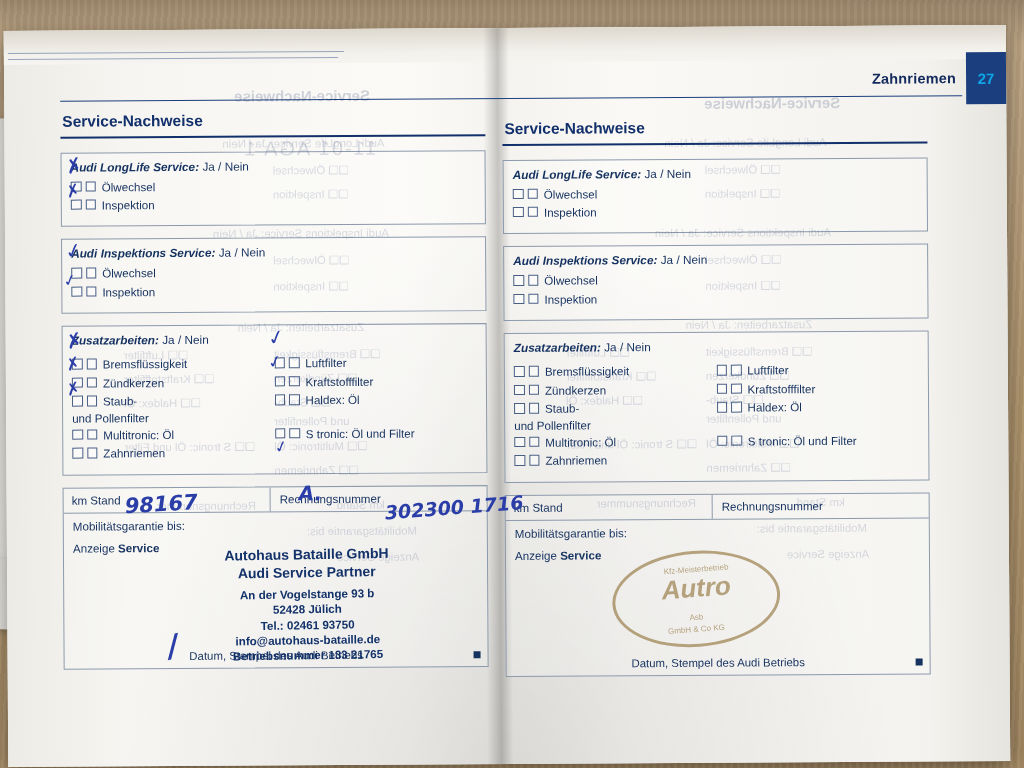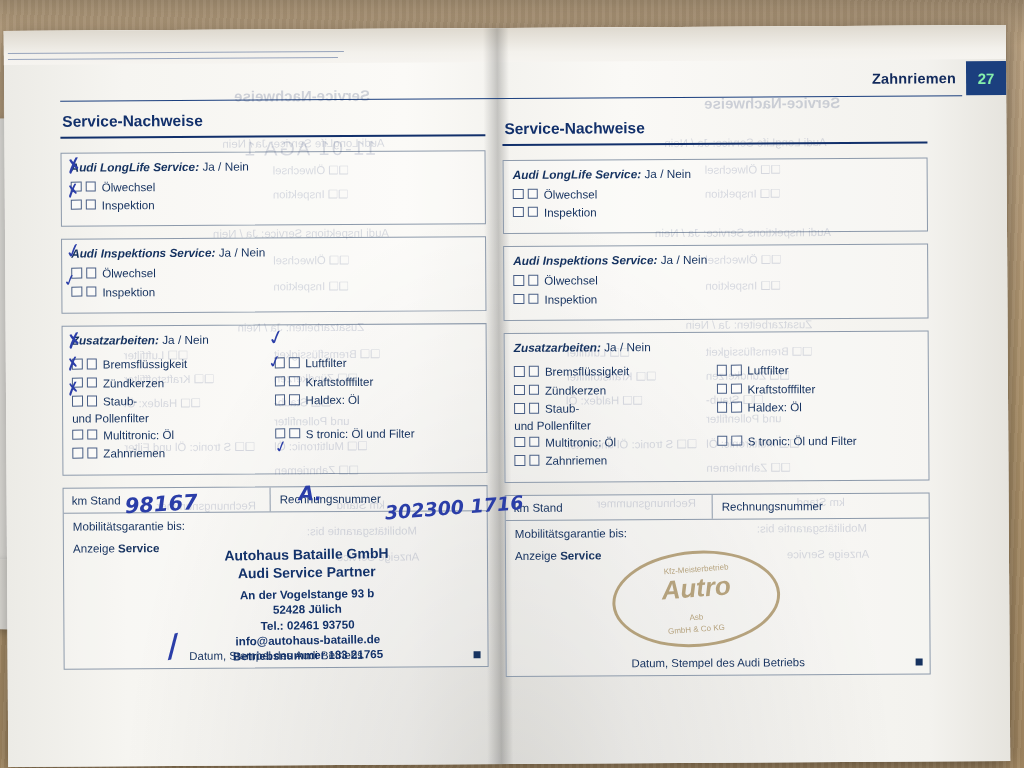--- a/index.html
+++ b/index.html
@@ -97,23 +97,23 @@
   }
   .header-title {
     font-size: 14.5px;
     font-weight: bold;
     color: #122a5c;
     letter-spacing: 0.2px;
     margin-right: 10px;
   }
   .page-num-box {
     width: 40px;
-    height: 34px;
+    height: 52px;
     background: #1b3f7e;
-    color: #86efac;
+    color: #0ea5e9;
     font-size: 15px;
     font-weight: bold;
     display: flex;
     align-items: center;
     justify-content: center;
   }
   .header-rule {
     position: absolute;
     top: 70px;
     left: 56px;

